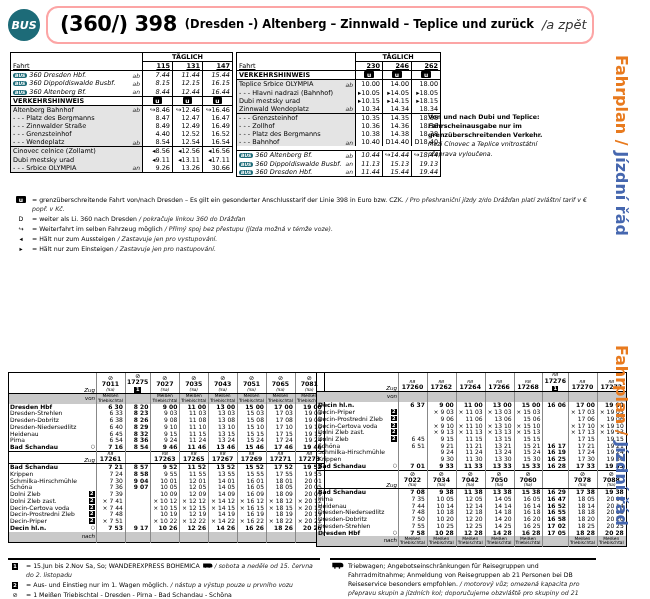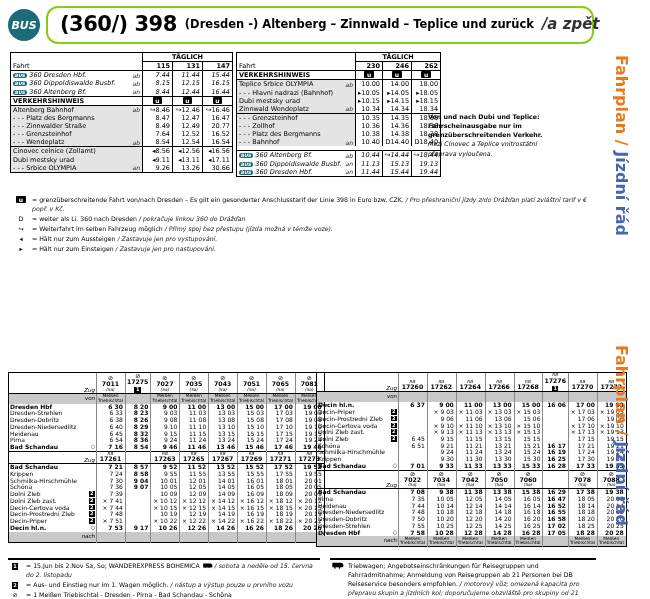--- a/index.html
+++ b/index.html
@@ -4,32 +4,32 @@
 <style>
   html,body{margin:0;padding:0;}
   body{width:650px;height:599px;background:#fff;position:relative;overflow:hidden;
        font-family:"DejaVu Sans","Liberation Sans",sans-serif;color:#000;}
   .abs{position:absolute;}
   
   #hdr{top:6px;left:8px;display:flex;align-items:center;gap:6px;}
   .busbadge{width:32px;height:32px;border-radius:50%;background:#1d6b78;color:#fff;
     display:flex;align-items:center;justify-content:center;font-weight:bold;
     font-style:italic;font-size:11px;flex:0 0 auto;}
-  .titlebox{border:2px solid #84cc16;border-radius:12px;padding:1px 12px 3px 12px;height:30px;
+  .titlebox{border:2px solid #fca5a5;border-radius:12px;padding:1px 12px 3px 12px;height:30px;
     display:flex;align-items:center;gap:8px;width:520px;}
   .rnum{font-size:21px;font-weight:bold;letter-spacing:-0.5px;white-space:nowrap;}
   .rname{font-size:11.5px;font-weight:bold;white-space:nowrap;}
-  .rcz{font-size:15px;font-weight:bold;font-style:italic;color:#333;white-space:nowrap;}
+  .rcz{font-size:13px;font-weight:normal;font-style:italic;color:#333;white-space:nowrap;}
   
   table{border-collapse:collapse;table-layout:fixed;}
   .tt{border:1px solid #000;background:#fff;}
   .tt td{padding:0 2px;font-size:6.5px;line-height:1.25;white-space:nowrap;overflow:hidden;}
   .tt .tg{border:1px solid #000;text-align:center;font-weight:bold;}
   .tt .nb{border:none;}
-  .tt .fr td{border-bottom:1px solid #000;}
+  .tt .fr td{border-bottom:1px solid #000;text-decoration:underline;}
   .tt .fnum{text-align:center;font-weight:bold;}
   .tt .tc{border-left:1px solid #000;text-align:right;}
   .tt .ad{text-align:right;font-style:italic;font-size:6px;color:#222;}
   .tt .stn{background:#e4e4e4;}
   .tt .busrow td{font-style:italic;}
   .tt .sep td{border-top:1px solid #000;}
   .tt .spacer td{height:4px;}
   .ubox{background:#000;color:#fff;font-weight:bold;font-size:6px;padding:0 2.5px;border-radius:1px;}
   .busmini{background:#1d6b78;color:#fff;font-weight:bold;font-style:italic;font-size:4.5px;
     padding:0 2px;border-radius:3px;margin-right:2px;}
@@ -146,26 +146,26 @@
           <td class="ad stn"></td>
           <td class="tc">8.47</td>
           <td class="tc">12.47</td>
           <td class="tc">16.47</td>
         </tr>
         <tr>
           <td class="stn">- - - Zinnwalder Straße</td>
           <td class="ad stn"></td>
           <td class="tc">8.49</td>
           <td class="tc">12.49</td>
-          <td class="tc">20.77</td>
+          <td class="tc">16.49</td>
         </tr>
         <tr>
           <td class="stn">- - - Grenzsteinhof</td>
           <td class="ad stn"></td>
-          <td class="tc">7.64</td>
+          <td class="tc">4.40</td>
           <td class="tc">12.52</td>
           <td class="tc">16.52</td>
         </tr>
         <tr>
           <td class="stn">- - - Wendeplatz</td>
           <td class="ad stn">ab</td>
           <td class="tc">8.54</td>
           <td class="tc">12.54</td>
           <td class="tc">16.54</td>
         </tr>

